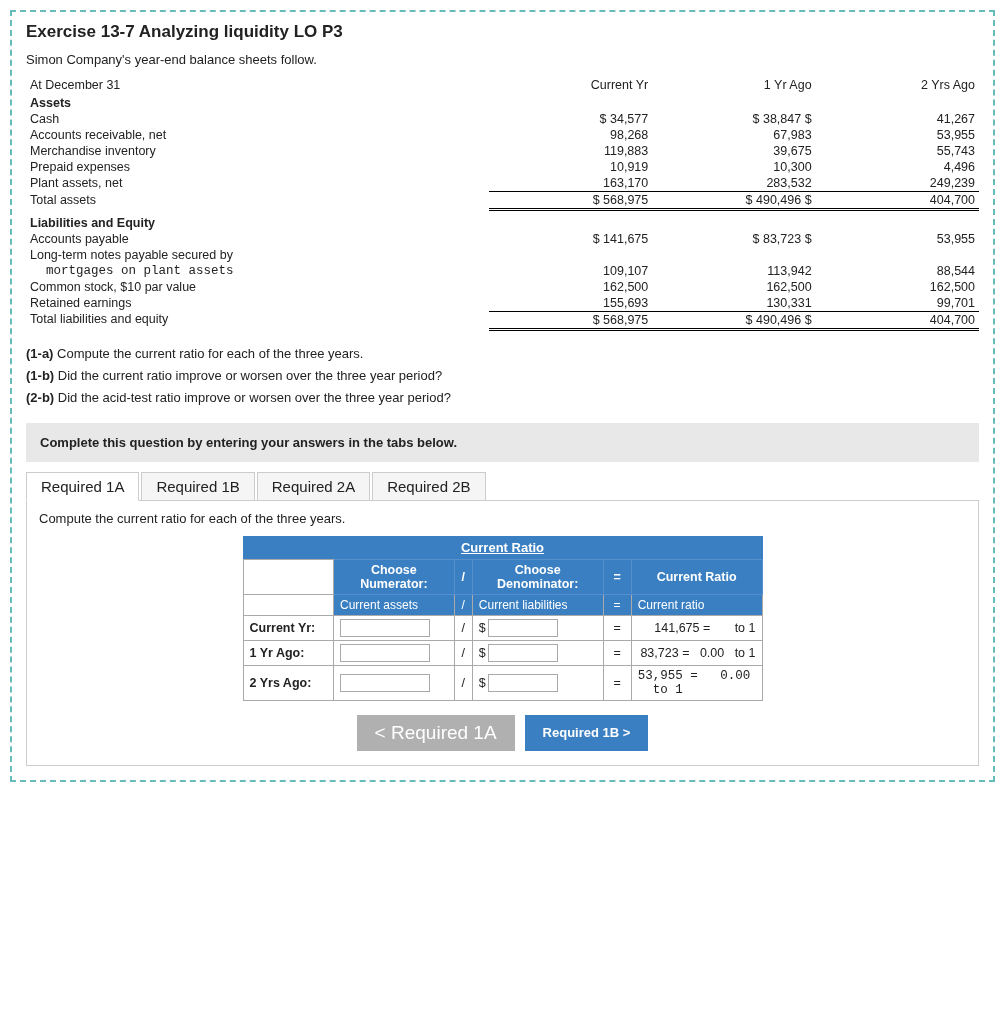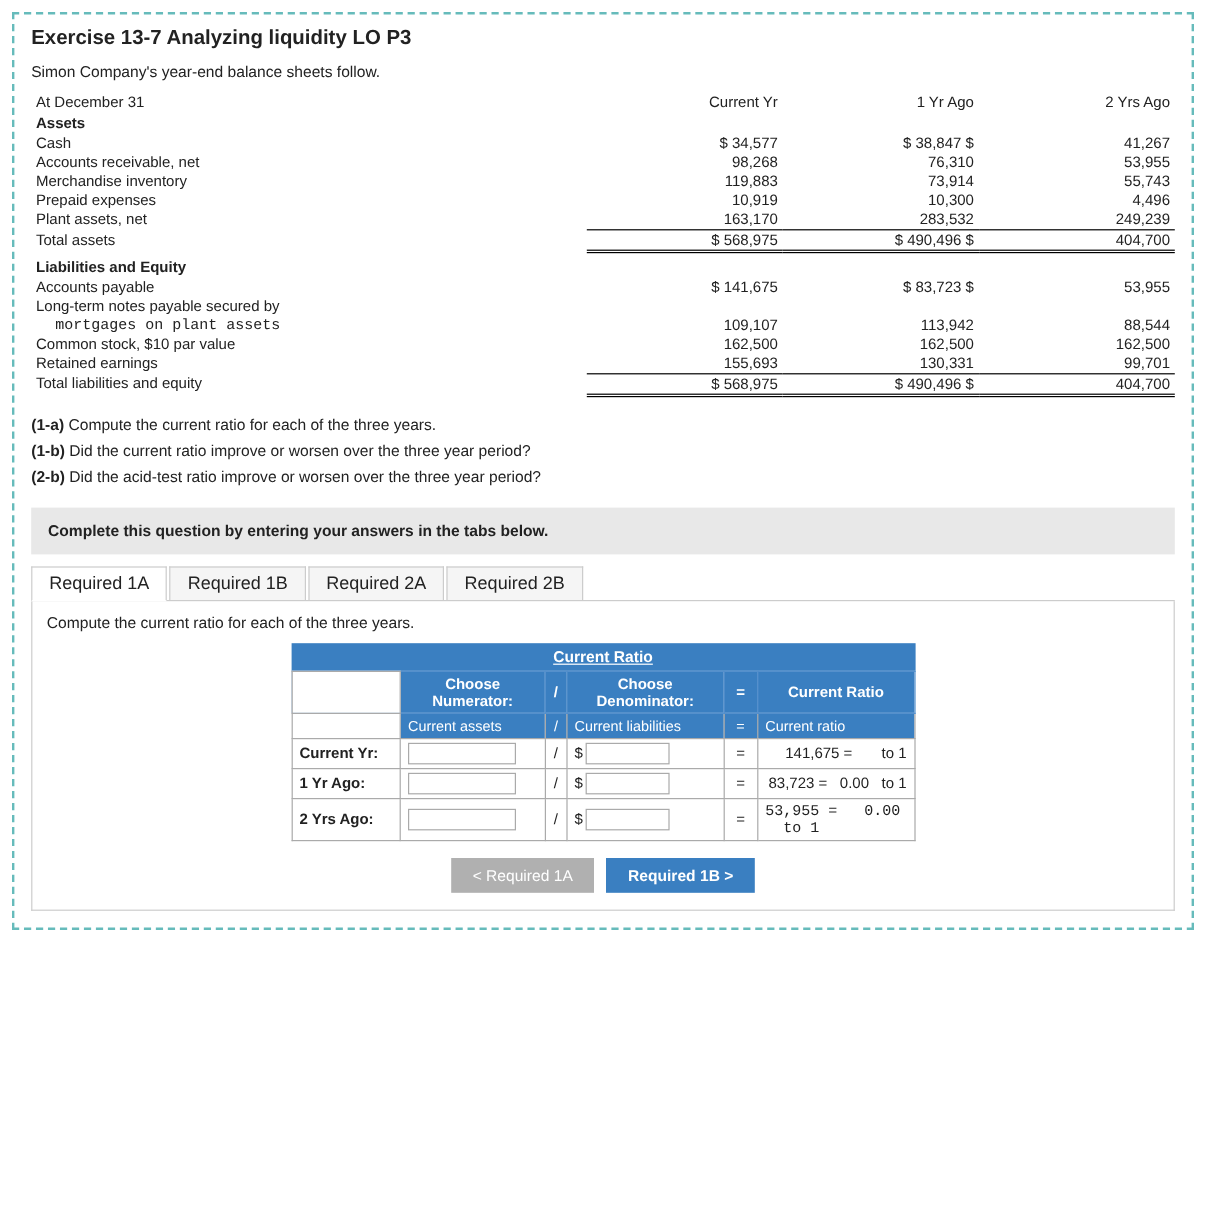--- a/index.html
+++ b/index.html
@@ -178,21 +178,21 @@
       display: flex;
       justify-content: center;
       gap: 10px;
       margin-top: 14px;
     }
     .btn-prev {
       background: #b0b0b0;
       color: #fff;
       border: none;
       padding: 7px 18px;
-      font-size: 13px;
+      font-size: 19px;
       cursor: pointer;
     }
     .btn-next {
       background: #3a7fc1;
       color: #fff;
       border: none;
       padding: 7px 18px;
       font-size: 13px;
       cursor: pointer;
       font-weight: bold;
@@ -228,27 +228,27 @@
       </tr>
       <tr>
         <td>Cash</td>
         <td class="num-col">$ 34,577</td>
         <td class="num-col">$ 38,847 $</td>
         <td class="num-col">41,267</td>
       </tr>
       <tr>
         <td>Accounts receivable, net</td>
         <td class="num-col">98,268</td>
-        <td class="num-col">76,310</td>
+        <td class="num-col">67,983</td>
         <td class="num-col">53,955</td>
       </tr>
       <tr>
         <td>Merchandise inventory</td>
         <td class="num-col">119,883</td>
-        <td class="num-col">73,914</td>
+        <td class="num-col">39,675</td>
         <td class="num-col">55,743</td>
       </tr>
       <tr>
         <td>Prepaid expenses</td>
         <td class="num-col">10,919</td>
         <td class="num-col">10,300</td>
         <td class="num-col">4,496</td>
       </tr>
       <tr>
         <td>Plant assets, net</td>

